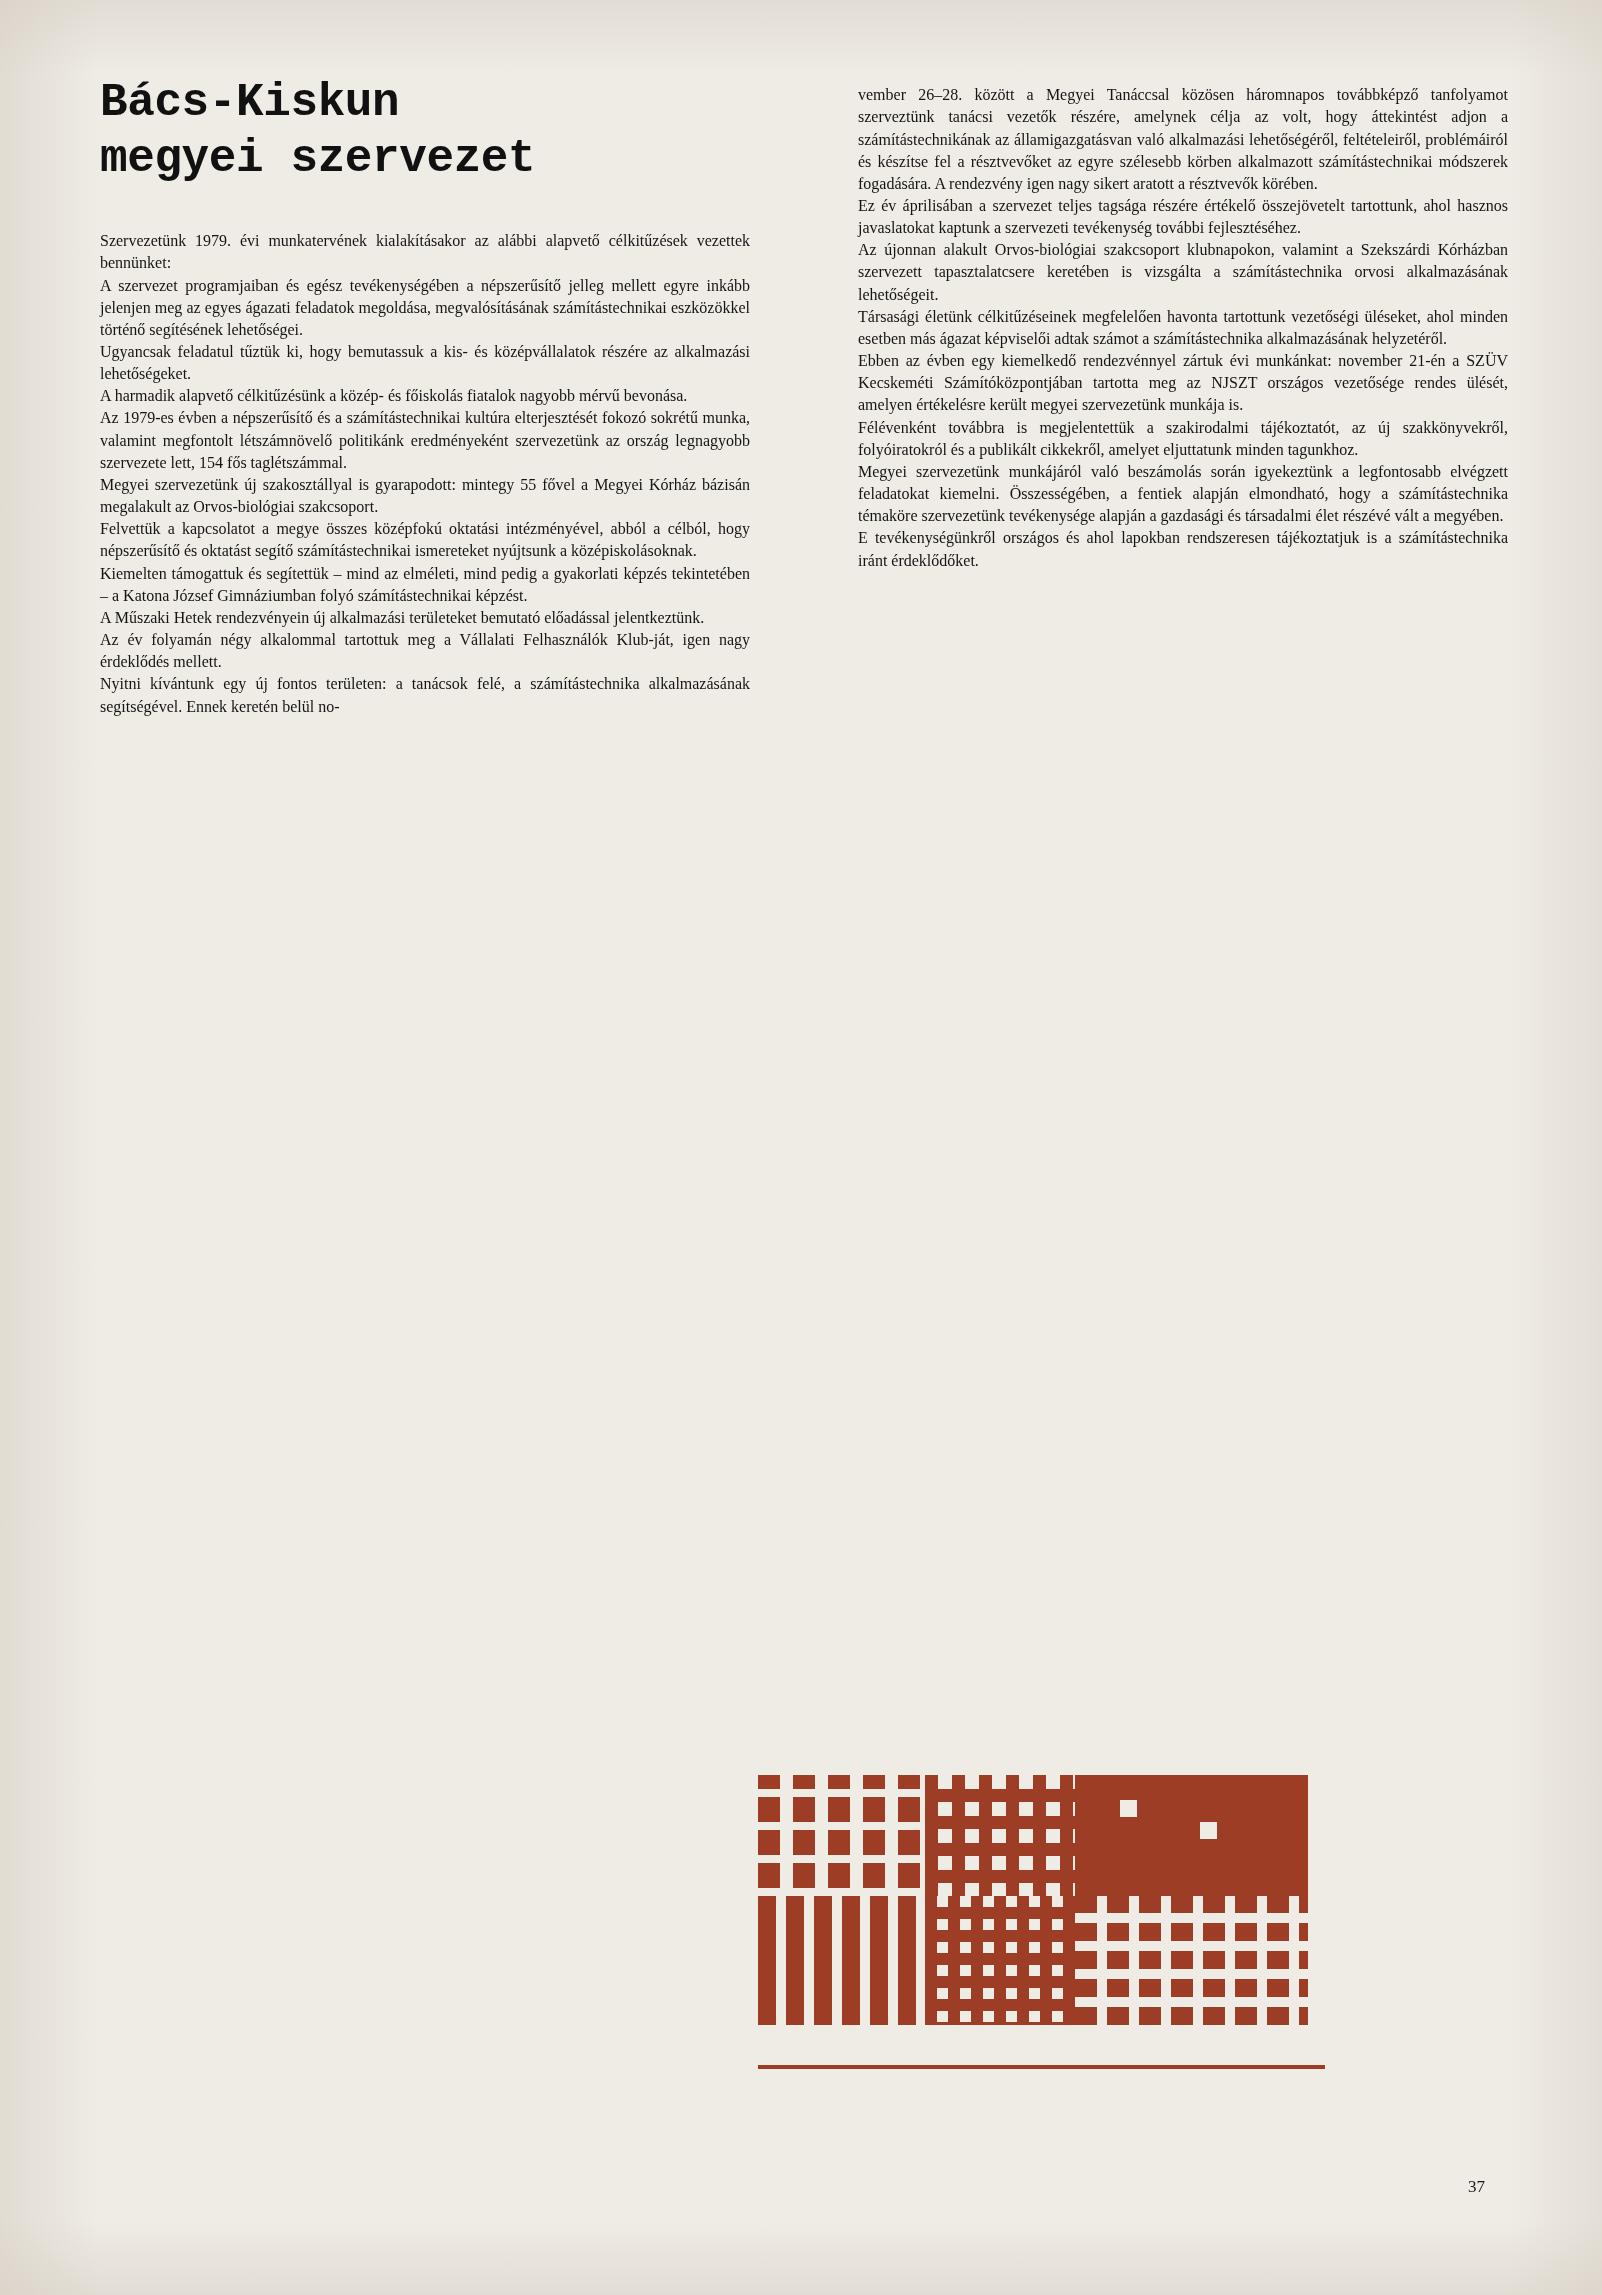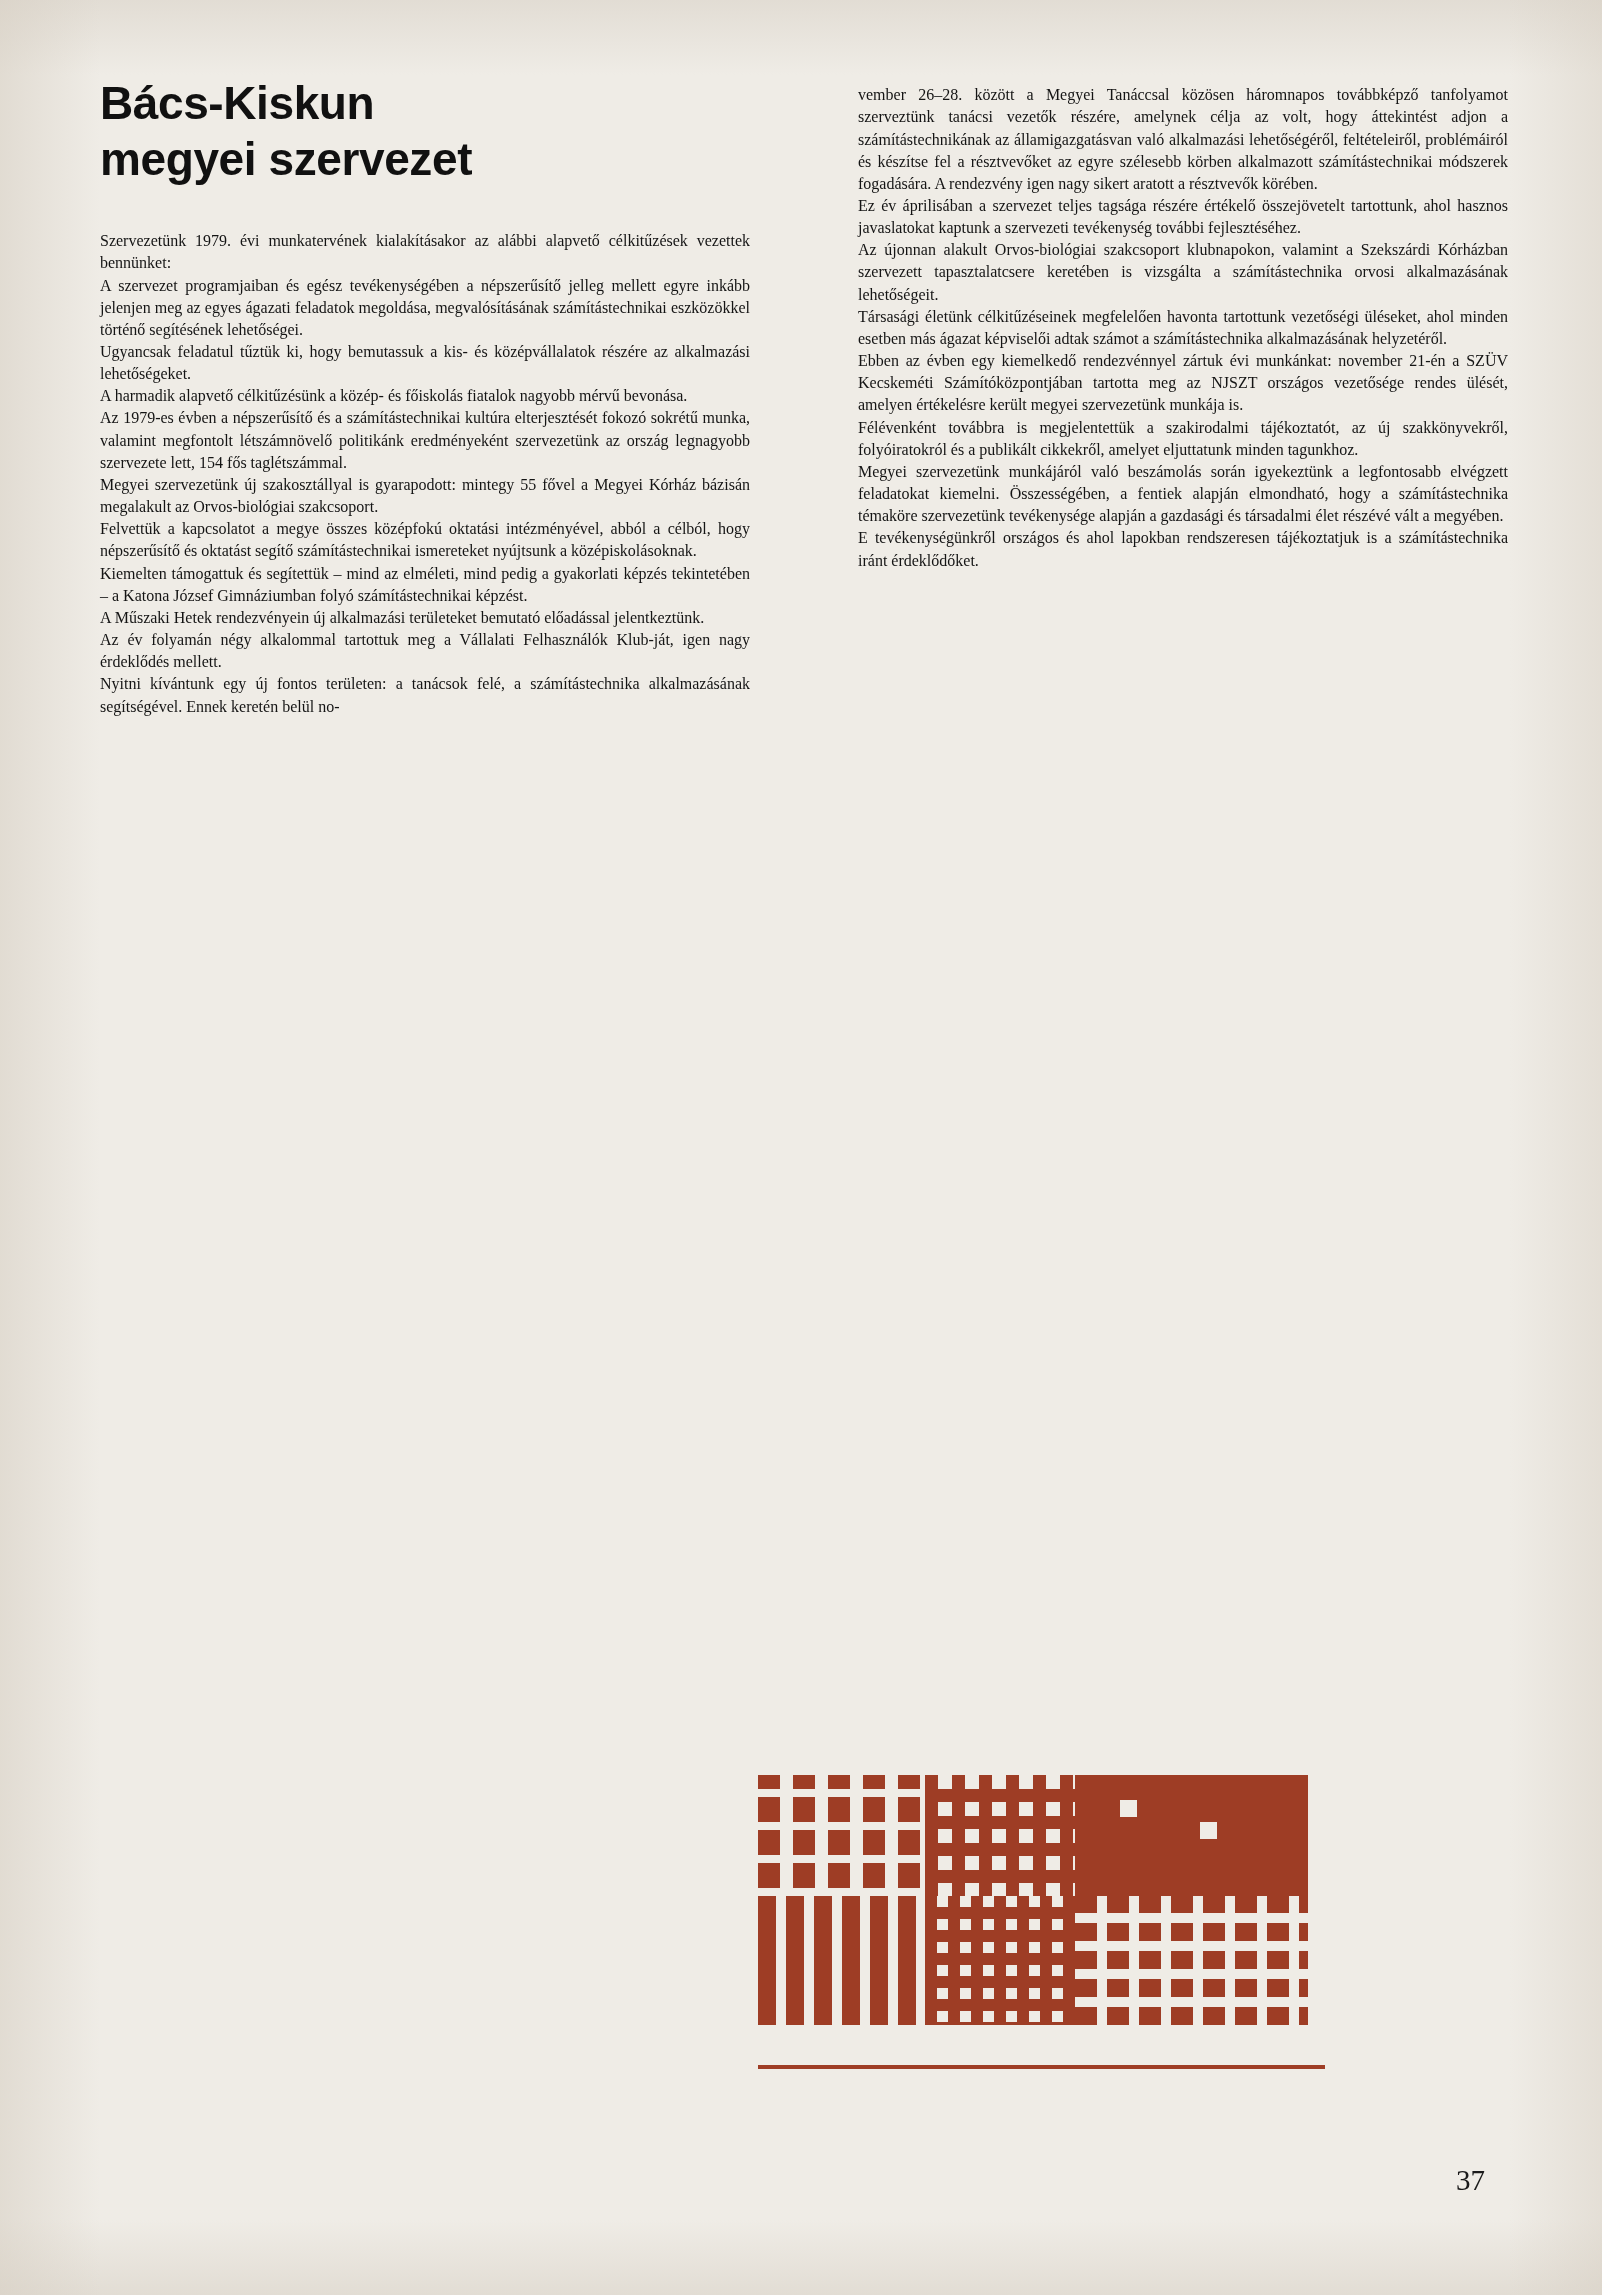--- a/index.html
+++ b/index.html
@@ -32,21 +32,21 @@
     pointer-events: none;
   }
   .content {
     position: absolute;
     left: 100px;
     top: 75px;
     width: 1408px;
     height: 2108px;
   }
   .title {
-    font-family: Liberation Sans, sans-serif;
+    font-family: Liberation Mono, monospace;
     font-weight: bold;
     font-size: 46px;
     line-height: 1.22;
     color: #111111;
     letter-spacing: -0.4px;
     margin: 0 0 43px 0;
     width: 667px;
   }
   .title .line {
     display: block;
@@ -140,21 +140,21 @@
     top: 2065px;
     width: 567px;
     height: 4.2px;
     background: #9e3d25;
   }
   .page-number {
     position: absolute;
     right: 117px;
     bottom: 98px;
     font-family: "Liberation Serif", serif;
-    font-size: 29px;
+    font-size: 17px;
     color: #1a1a1a;
   }
 </style>
 </head>
 <body>
 
 <div class="page">
   <div class="content">
 
     <h1 class="title">

